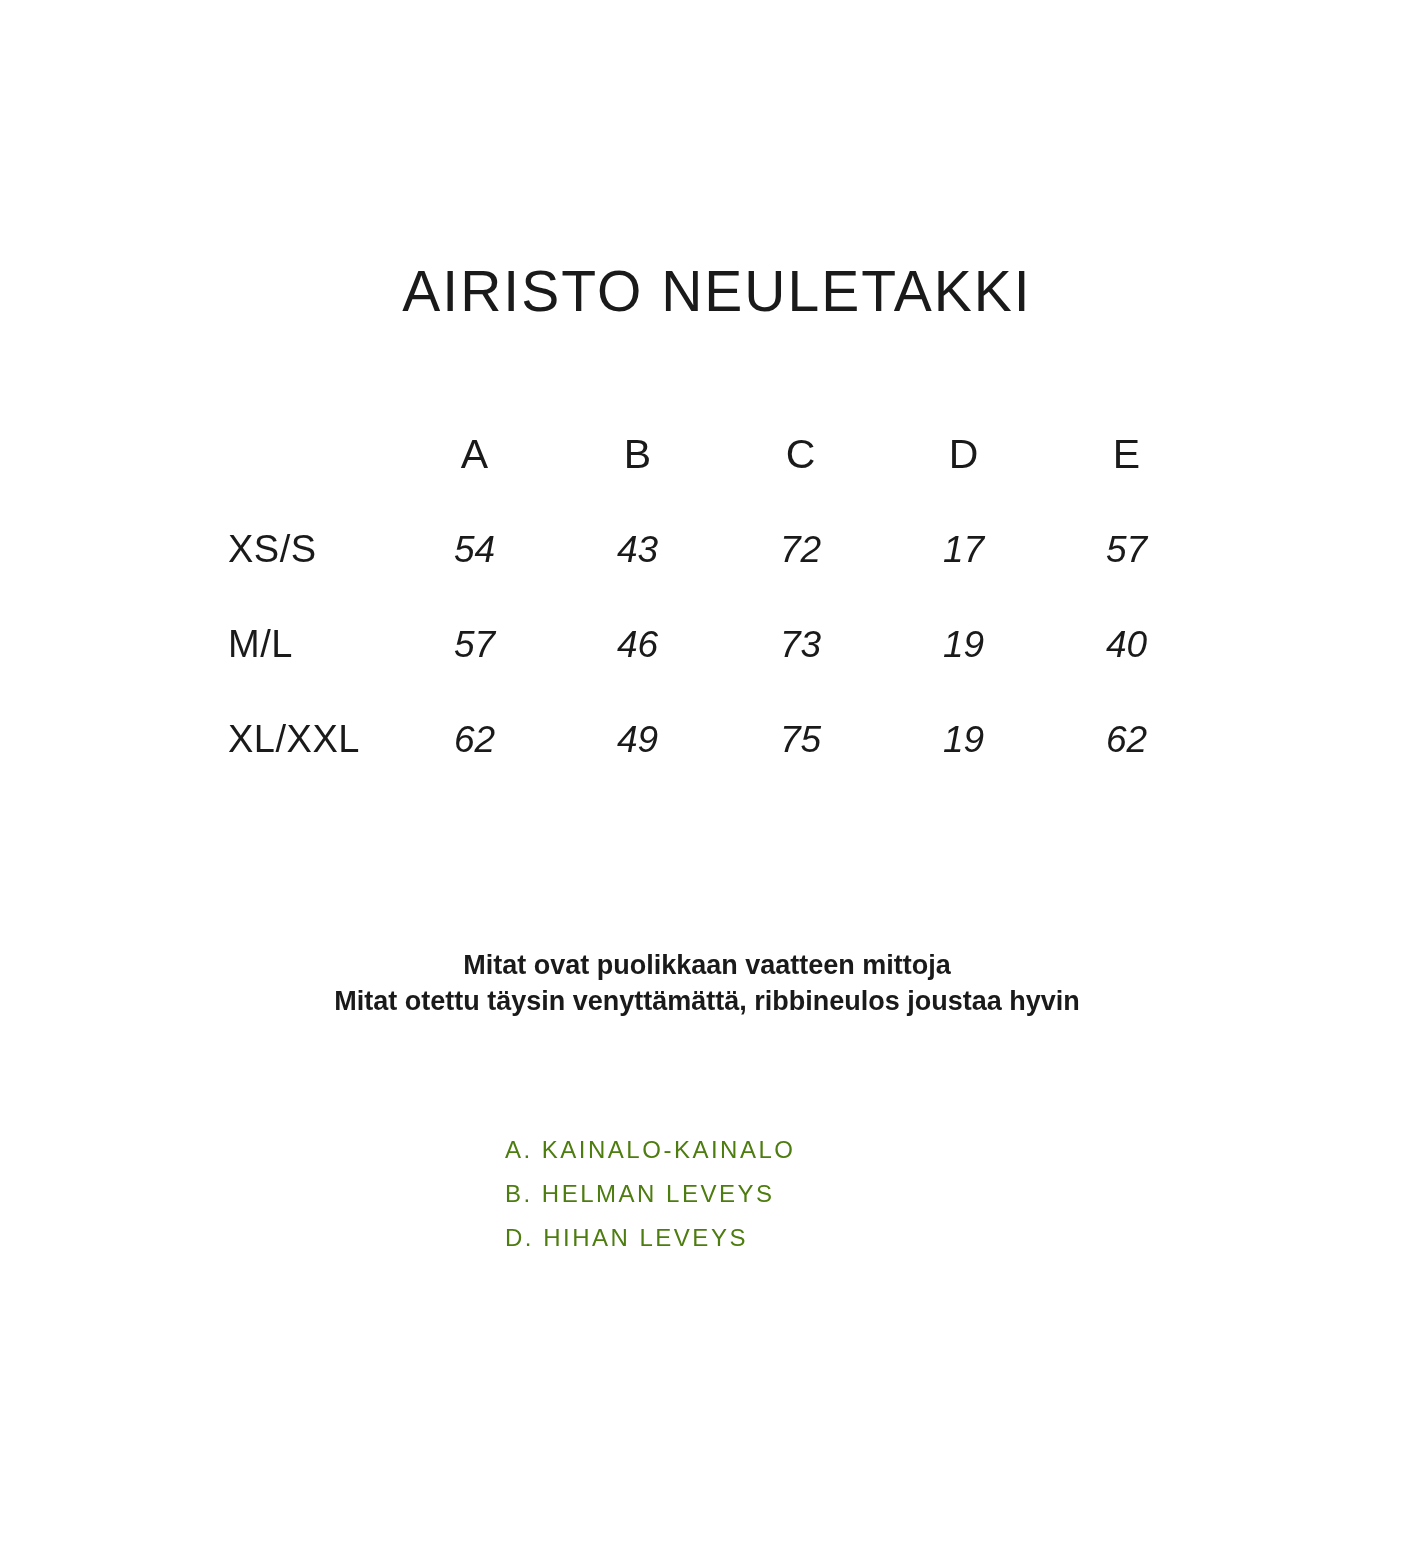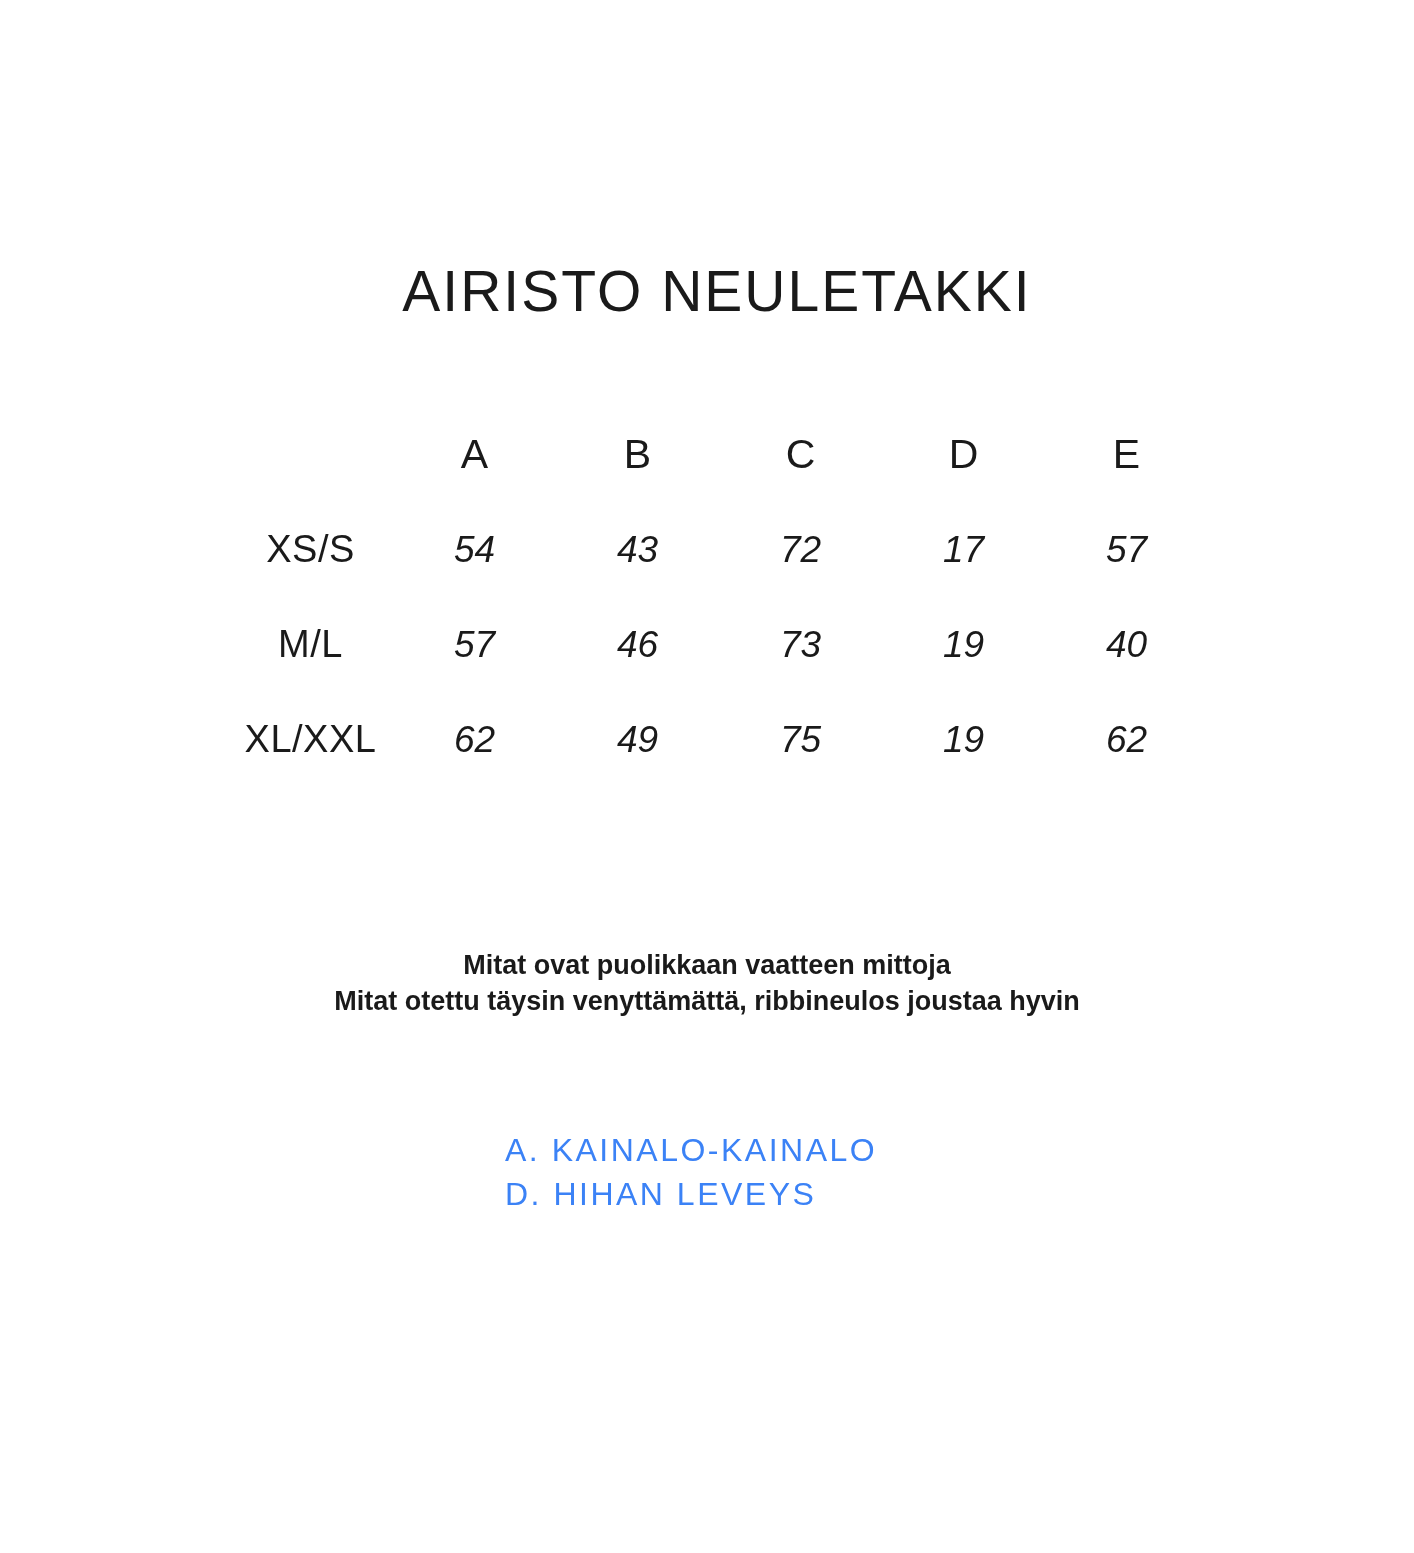--- a/index.html
+++ b/index.html
@@ -36,21 +36,21 @@
     grid-auto-rows: 95px;
     align-items: center;
   }
   .size-table .col-header {
     text-align: center;
     font-size: 41px;
     font-weight: 500;
     color: #1a1a1a;
   }
   .size-table .row-label {
-    text-align: center;
+    text-align: left;
     font-size: 38px;
     font-weight: 400;
     letter-spacing: 0.5px;
     color: #1a1a1a;
   }
   .size-table .cell {
     text-align: center;
     font-size: 37px;
     font-weight: 400;
     color: #1a1a1a;
@@ -64,25 +64,25 @@
     text-align: center;
     font-size: 27px;
     line-height: 36px;
     font-weight: 700;
     color: #1a1a1a;
   }
   .legend {
     position: absolute;
     left: 505px;
     top: 1128px;
-    font-size: 32px;
+    font-size: 24px;
     line-height: 44px;
     font-weight: 500;
     letter-spacing: 2.5px;
-    color: #3b82f6;
+    color: #4d7c0f;
   }
   .legend-item {
     white-space: nowrap;
   }
 </style>
 </head>
 <body>
 
 <h1 class="page-title">AIRISTO NEULETAKKI</h1>
 
@@ -117,14 +117,15 @@
   <div class="cell">62</div>
 </div>
 
 <div class="notes">
   <div>Mitat ovat puolikkaan vaatteen mittoja</div>
   <div>Mitat otettu täysin venyttämättä, ribbineulos joustaa hyvin</div>
 </div>
 
 <div class="legend">
   <div class="legend-item">A. KAINALO-KAINALO</div>
+  <div class="legend-item">B. HELMAN LEVEYS</div>
   <div class="legend-item">D. HIHAN LEVEYS</div>
 </div>
 
 </body></html>

